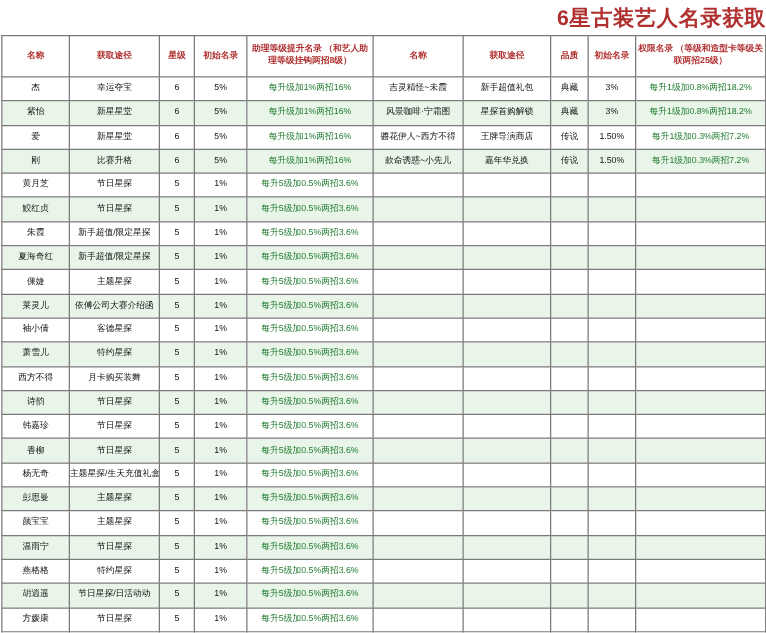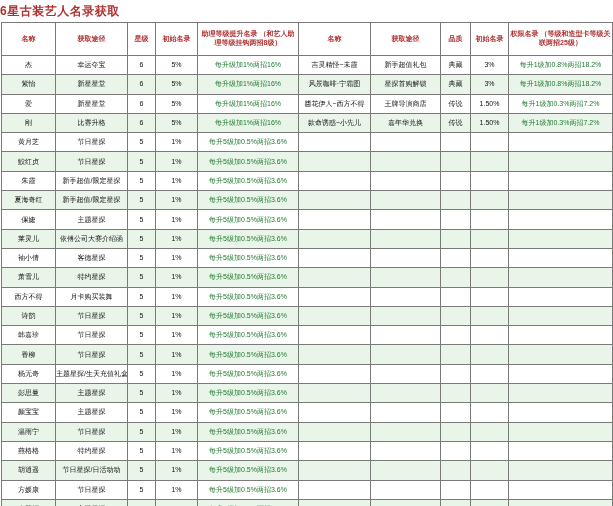--- a/index.html
+++ b/index.html
@@ -5,22 +5,22 @@
   html,body{margin:0;padding:0;}
   body{
     width:613px;height:506px;
     background:#ffffff;
     font-family:"Liberation Sans","DejaVu Sans",sans-serif;
     color:#111;
     overflow:hidden;
   }
   .page{width:613px;height:506px;position:relative;}
   .title{
-    text-align:left;
-    font-size:12px;
+    text-align:right;
+    font-size:17px;
     font-weight:700;
     color:#b03030;
     padding:3px 0 2px 0;
     letter-spacing:0.5px;
   }
   table{
     border-collapse:collapse;
     table-layout:fixed;
     width:611px;
     margin:0 1px;

